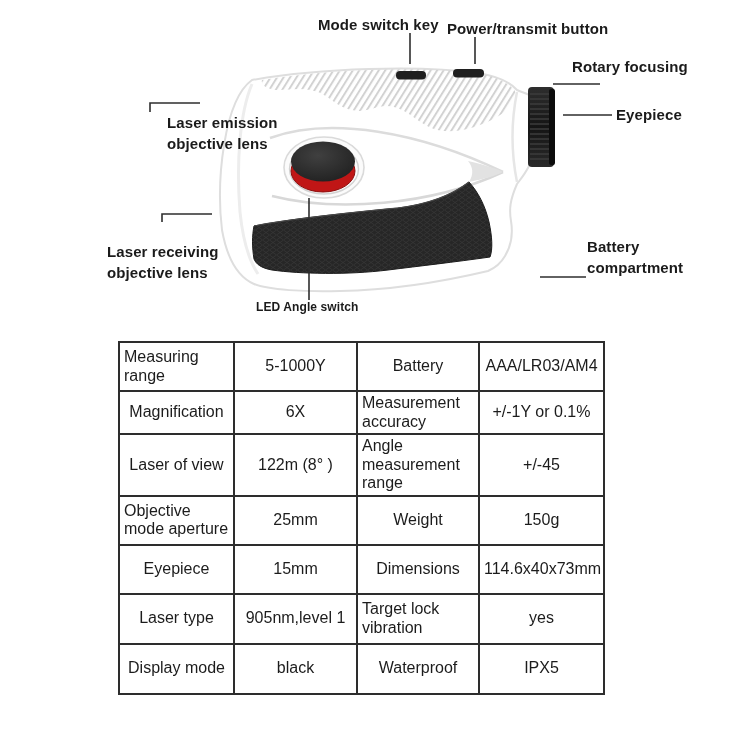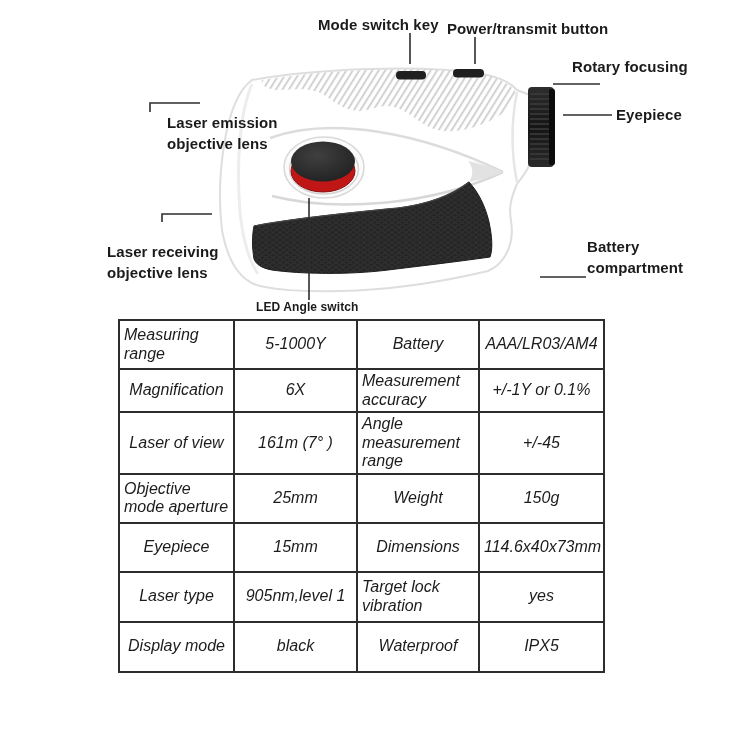--- a/index.html
+++ b/index.html
@@ -15,22 +15,22 @@
   .anno-mode      { left:318px; top:14px; }
   .anno-power     { left:447px; top:18px; }
   .anno-rotary    { left:572px; top:56px; }
   .anno-eyepiece  { left:616px; top:104px; }
   .anno-emission  { left:123px; top:112px;margin-left:44px; }
   .anno-receiving { left:107px; top:222px;margin-top:19px; }
   .anno-battery   { left:587px; top:236px; }
   .anno-led       { left:256px; top:299px; font-size:12px; }
 
   table.spec {
-    position:absolute; left:118px; top:319px; width:485px;
-    border-collapse:collapse; table-layout:fixed;font-style:italic;
+    position:absolute; left:118px; top:341px; width:485px;
+    border-collapse:collapse; table-layout:fixed;
   }
   .spec td {
     border:2px solid #2d2d2d; text-align:center; vertical-align:middle;
     font-size:16px; color:#1c1c1c; padding:2px 4px; line-height:1.16;
     overflow:hidden;
   }
   .spec .cellwrap { display:inline-block; text-align:left; }
   .spec tr { height:49px; }
   .spec tr:nth-child(2) { height:36px; }
   .spec tr:nth-child(3) { height:54px; }
@@ -148,21 +148,21 @@
           <td><span class="cellwrap">AAA/LR03/AM4</span></td>
         </tr>
         <tr>
           <td><span class="cellwrap">Magnification</span></td>
           <td><span class="cellwrap">6X</span></td>
           <td><span class="cellwrap">Measurement accuracy</span></td>
           <td><span class="cellwrap">+/-1Y or 0.1%</span></td>
         </tr>
         <tr>
           <td><span class="cellwrap">Laser of view</span></td>
-          <td><span class="cellwrap">161m (7° )</span></td>
+          <td><span class="cellwrap">122m (8° )</span></td>
           <td><span class="cellwrap">Angle measurement range</span></td>
           <td><span class="cellwrap">+/-45</span></td>
         </tr>
         <tr>
           <td><span class="cellwrap">Objective mode aperture</span></td>
           <td><span class="cellwrap">25mm</span></td>
           <td><span class="cellwrap">Weight</span></td>
           <td><span class="cellwrap">150g</span></td>
         </tr>
         <tr>

